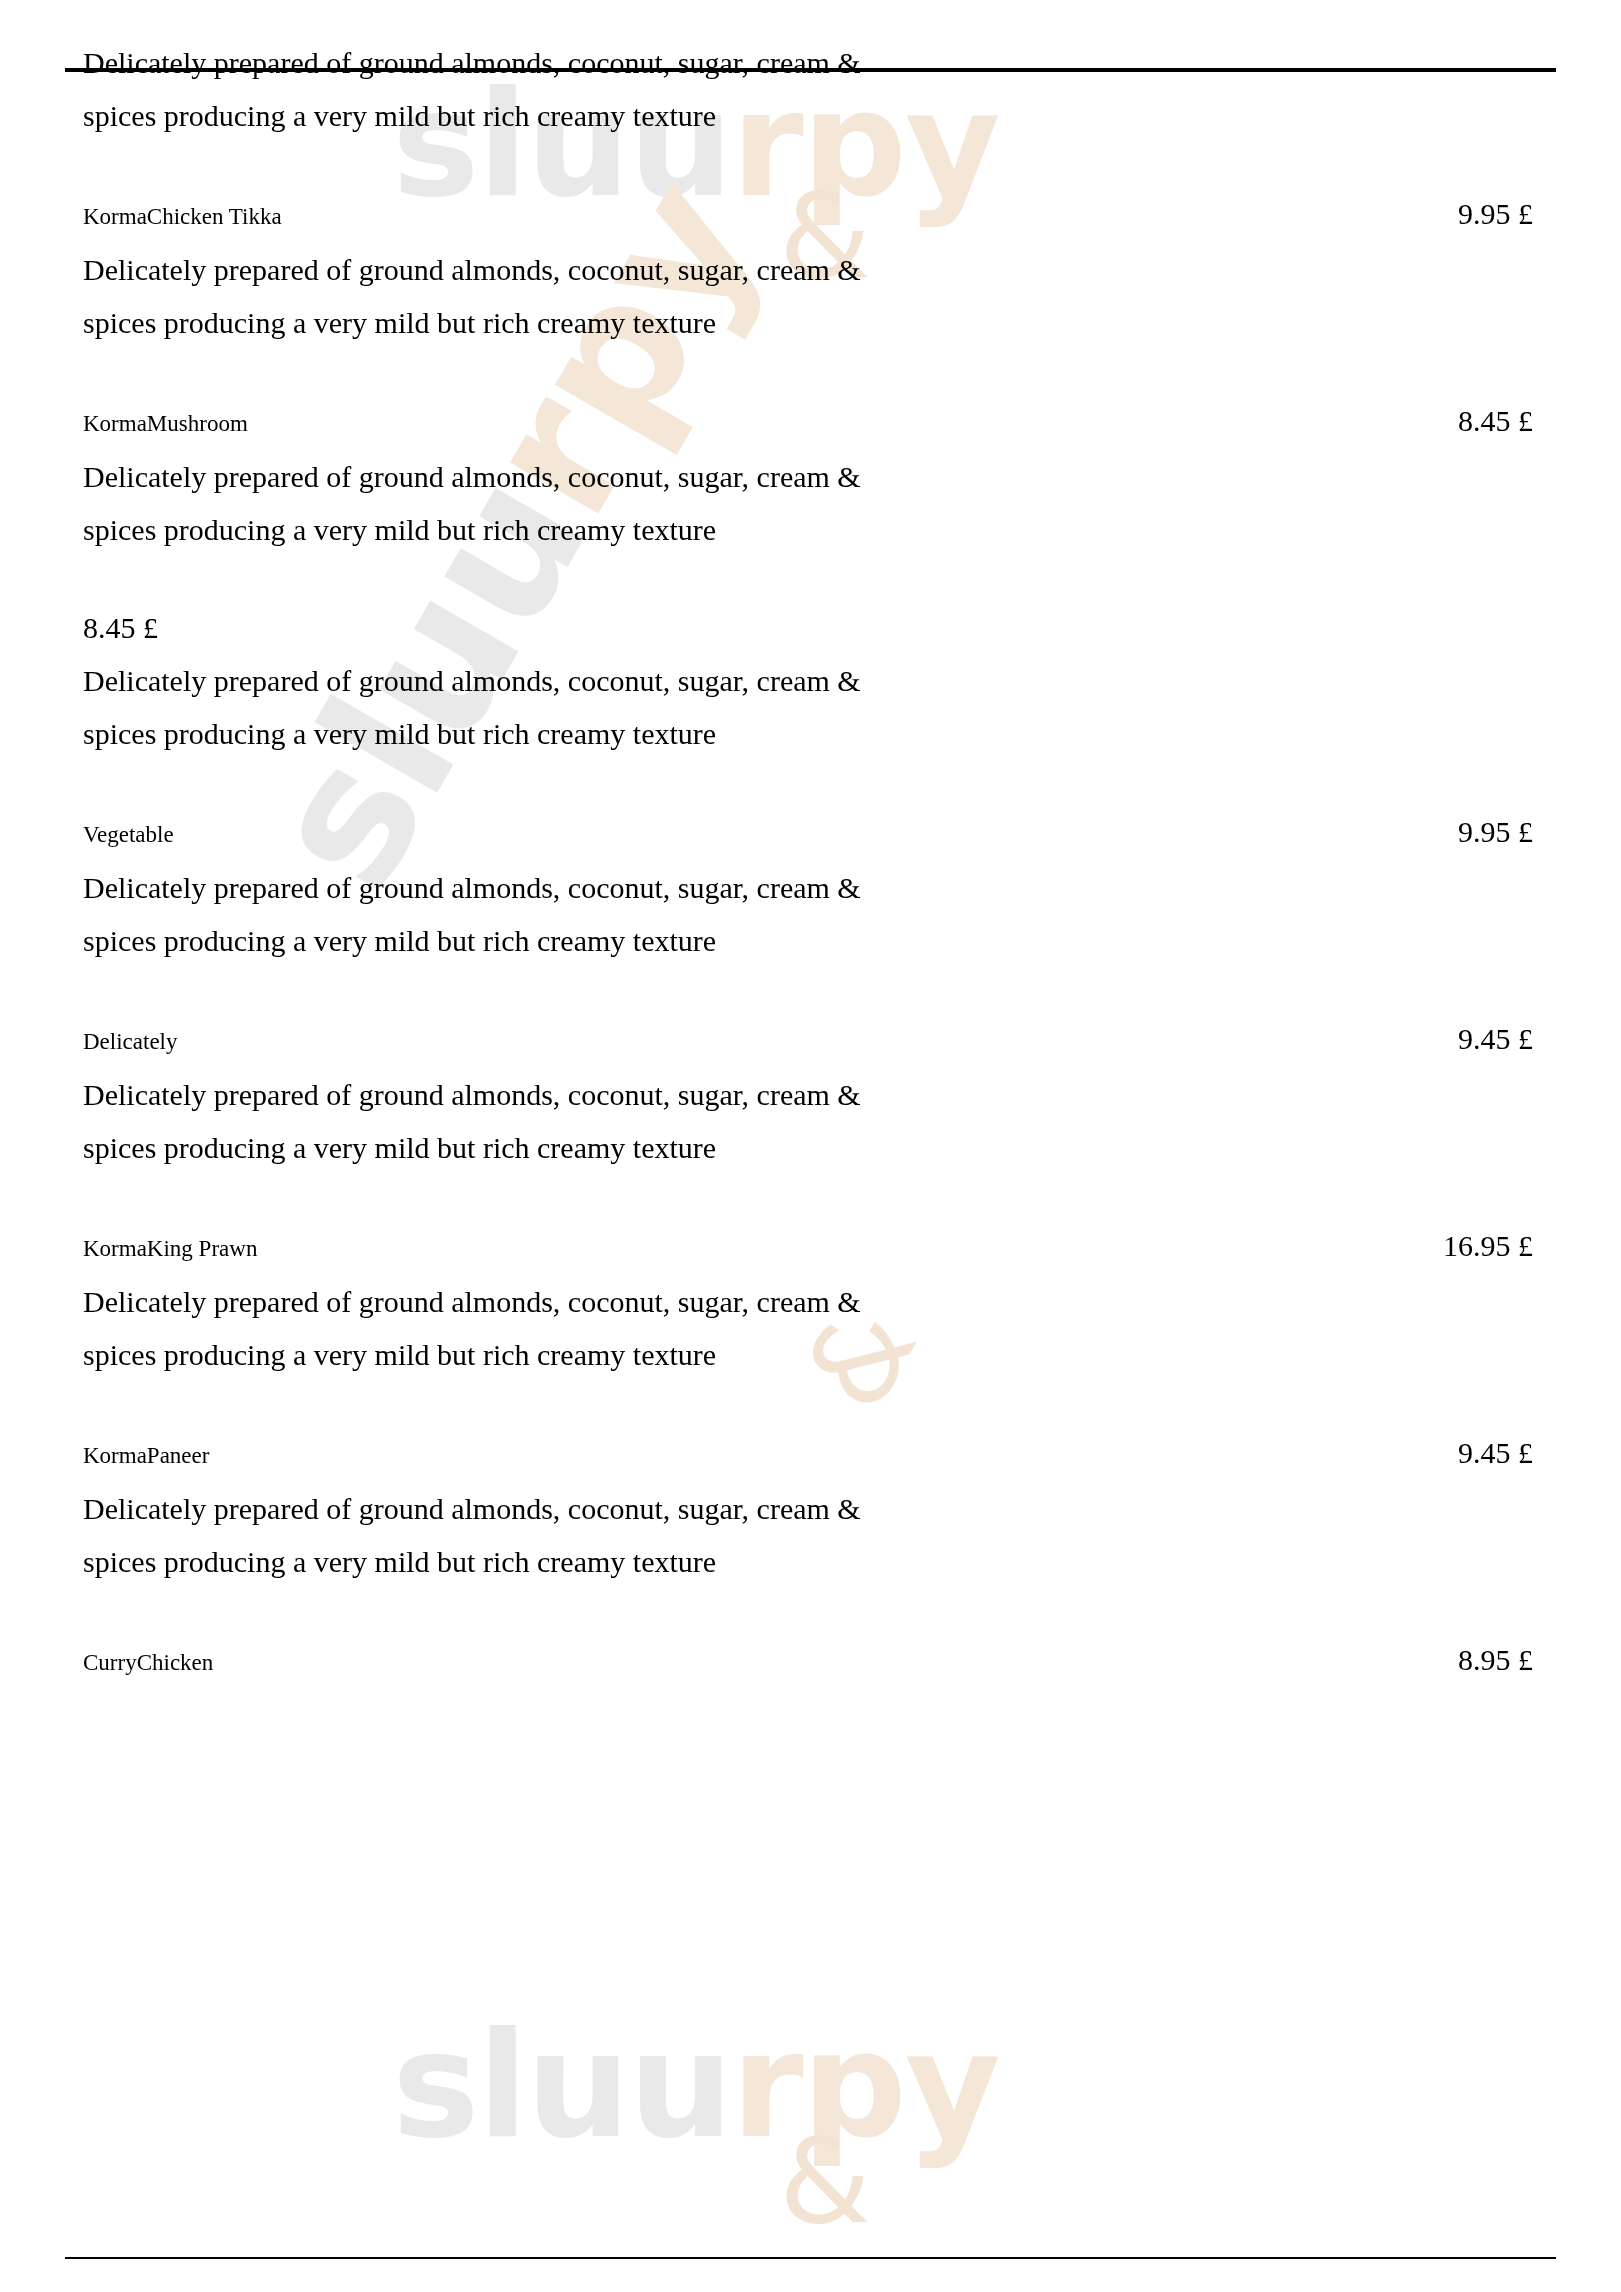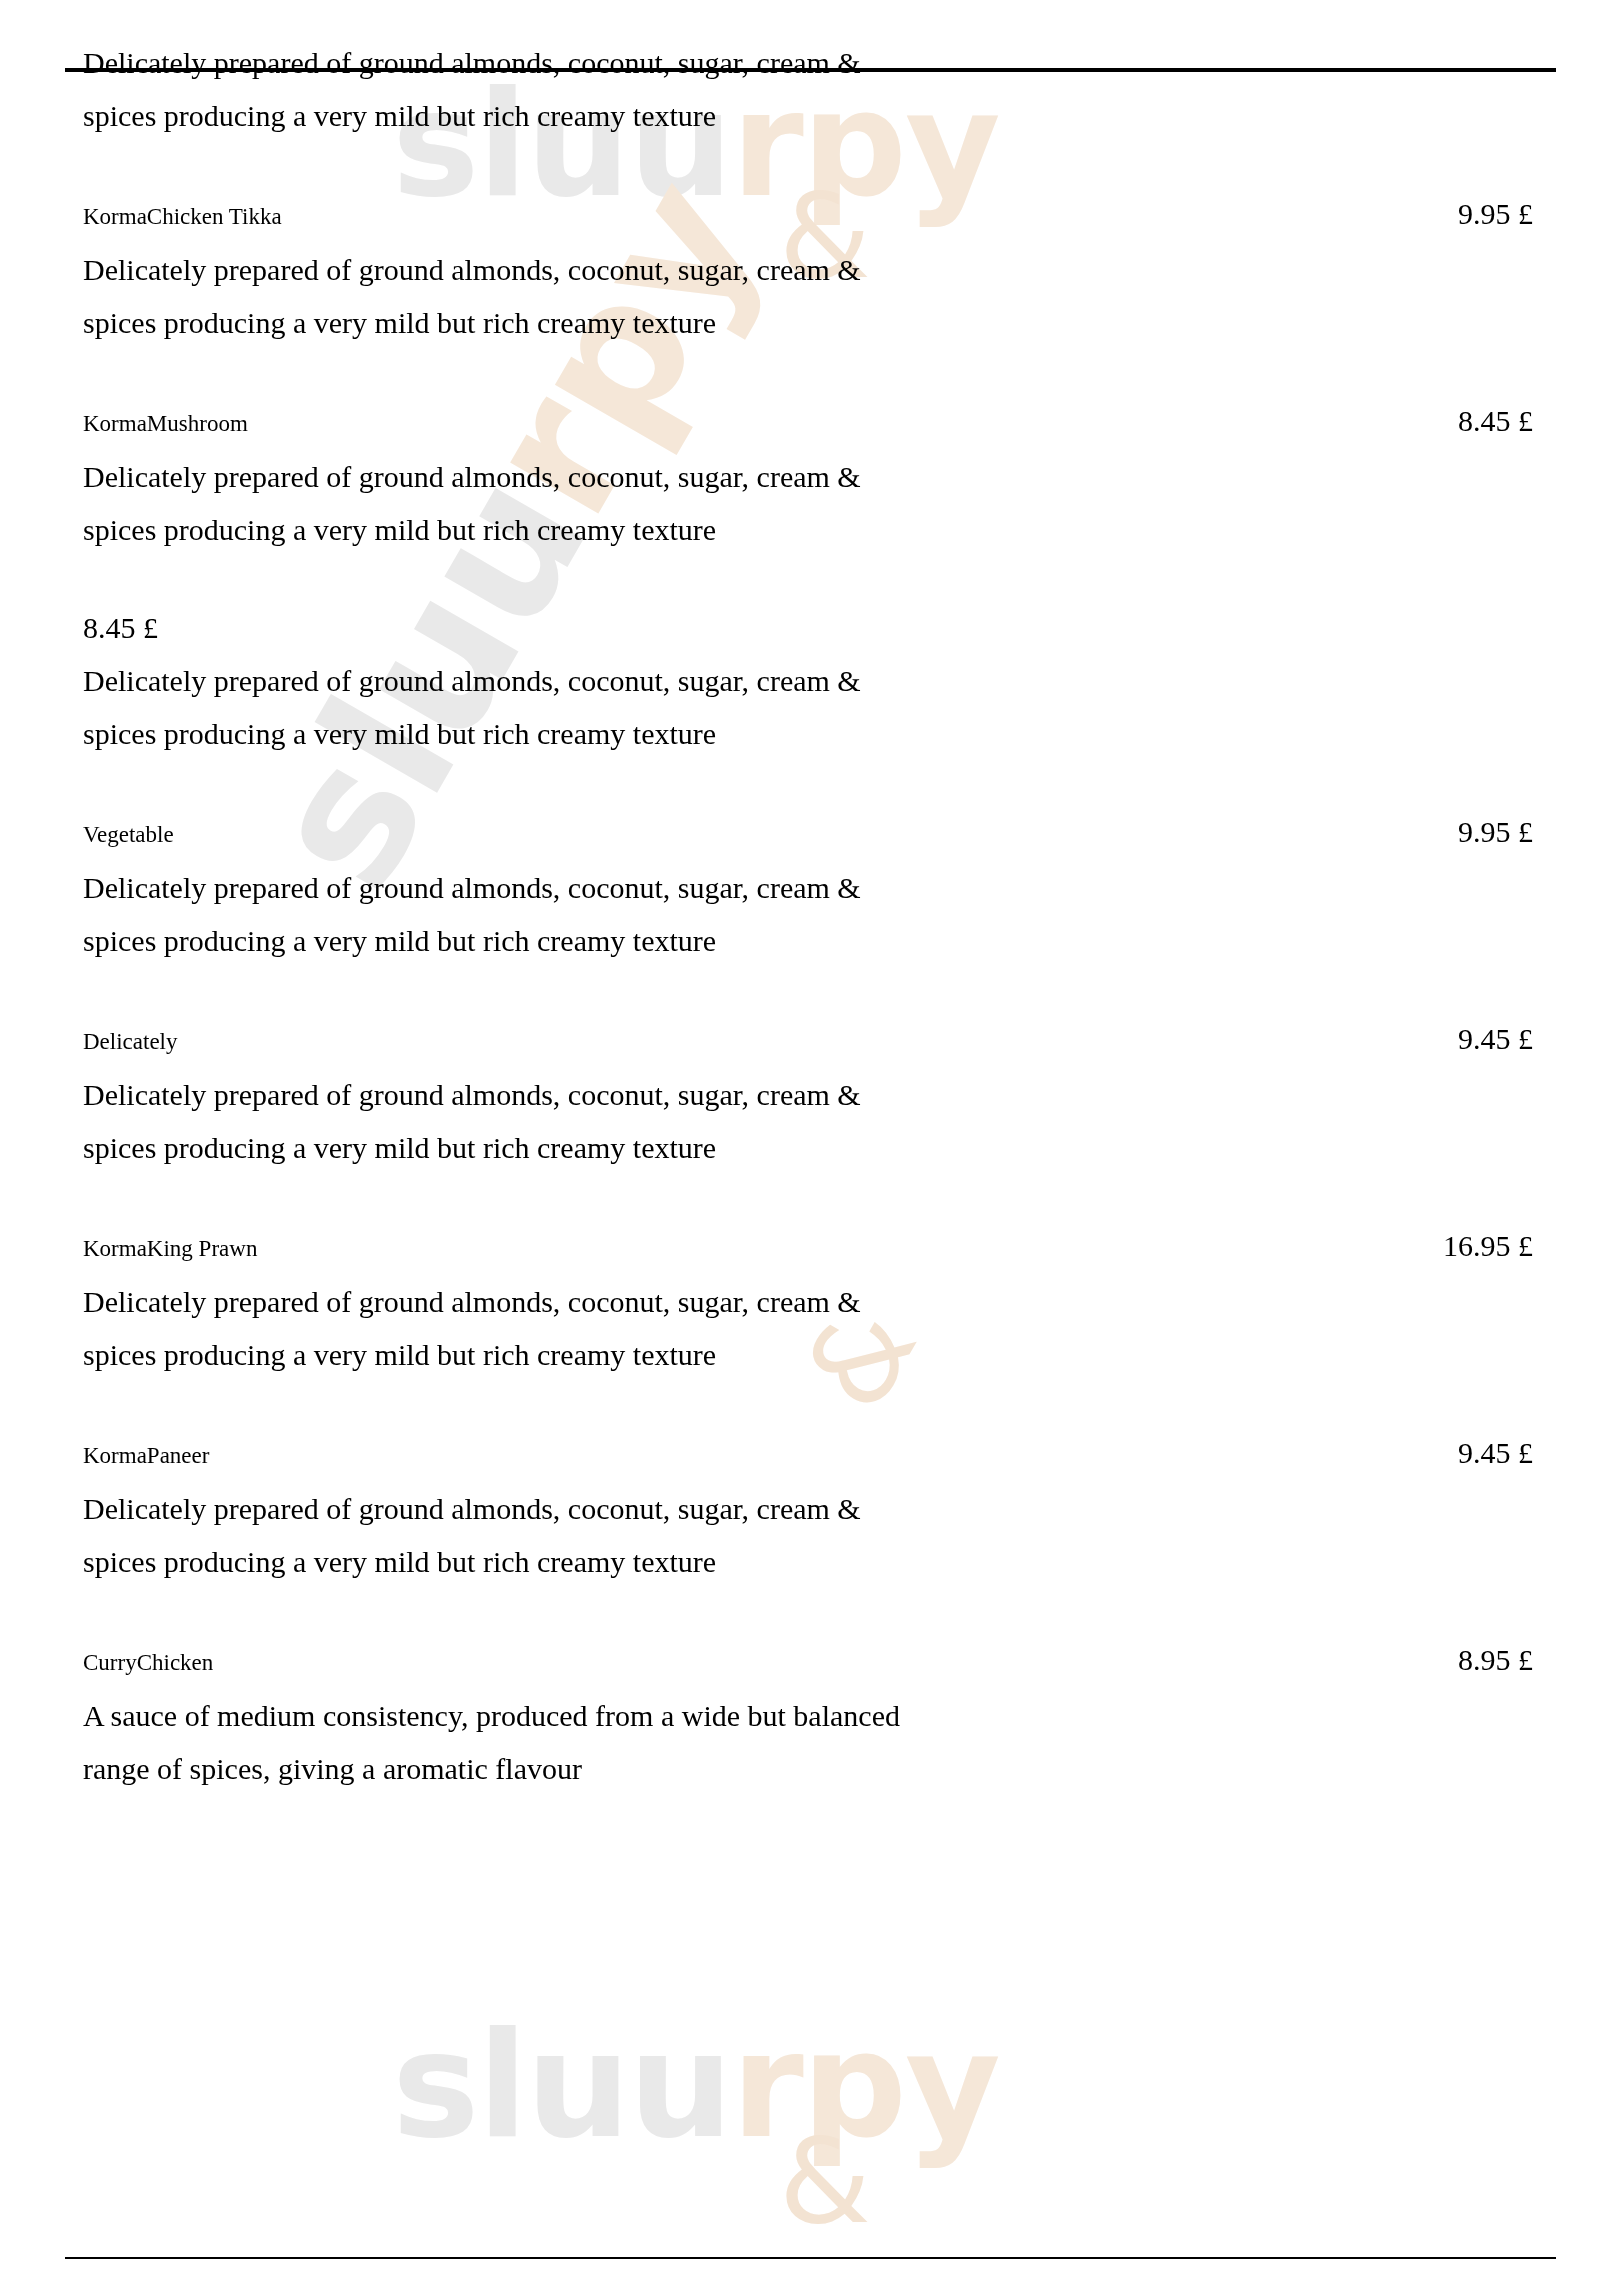--- a/index.html
+++ b/index.html
@@ -218,21 +218,17 @@
         <div>Delicately prepared of ground almonds, coconut, sugar, cream &amp;</div>
         <div>spices producing a very mild but rich creamy texture</div>
       </div>
     </div>
 
     <div class="item">
       <div class="item-head">
         <div class="item-name">CurryChicken</div>
         <div class="item-price">8.95 £</div>
       </div>
-      <div class="item-desc">
-        <div>A sauce of medium consistency, produced from a wide but balanced</div>
-        <div>range of spices, giving a aromatic flavour</div>
-      </div>
     </div>
 
   </div>
 </div>
 
 
 </body></html>

